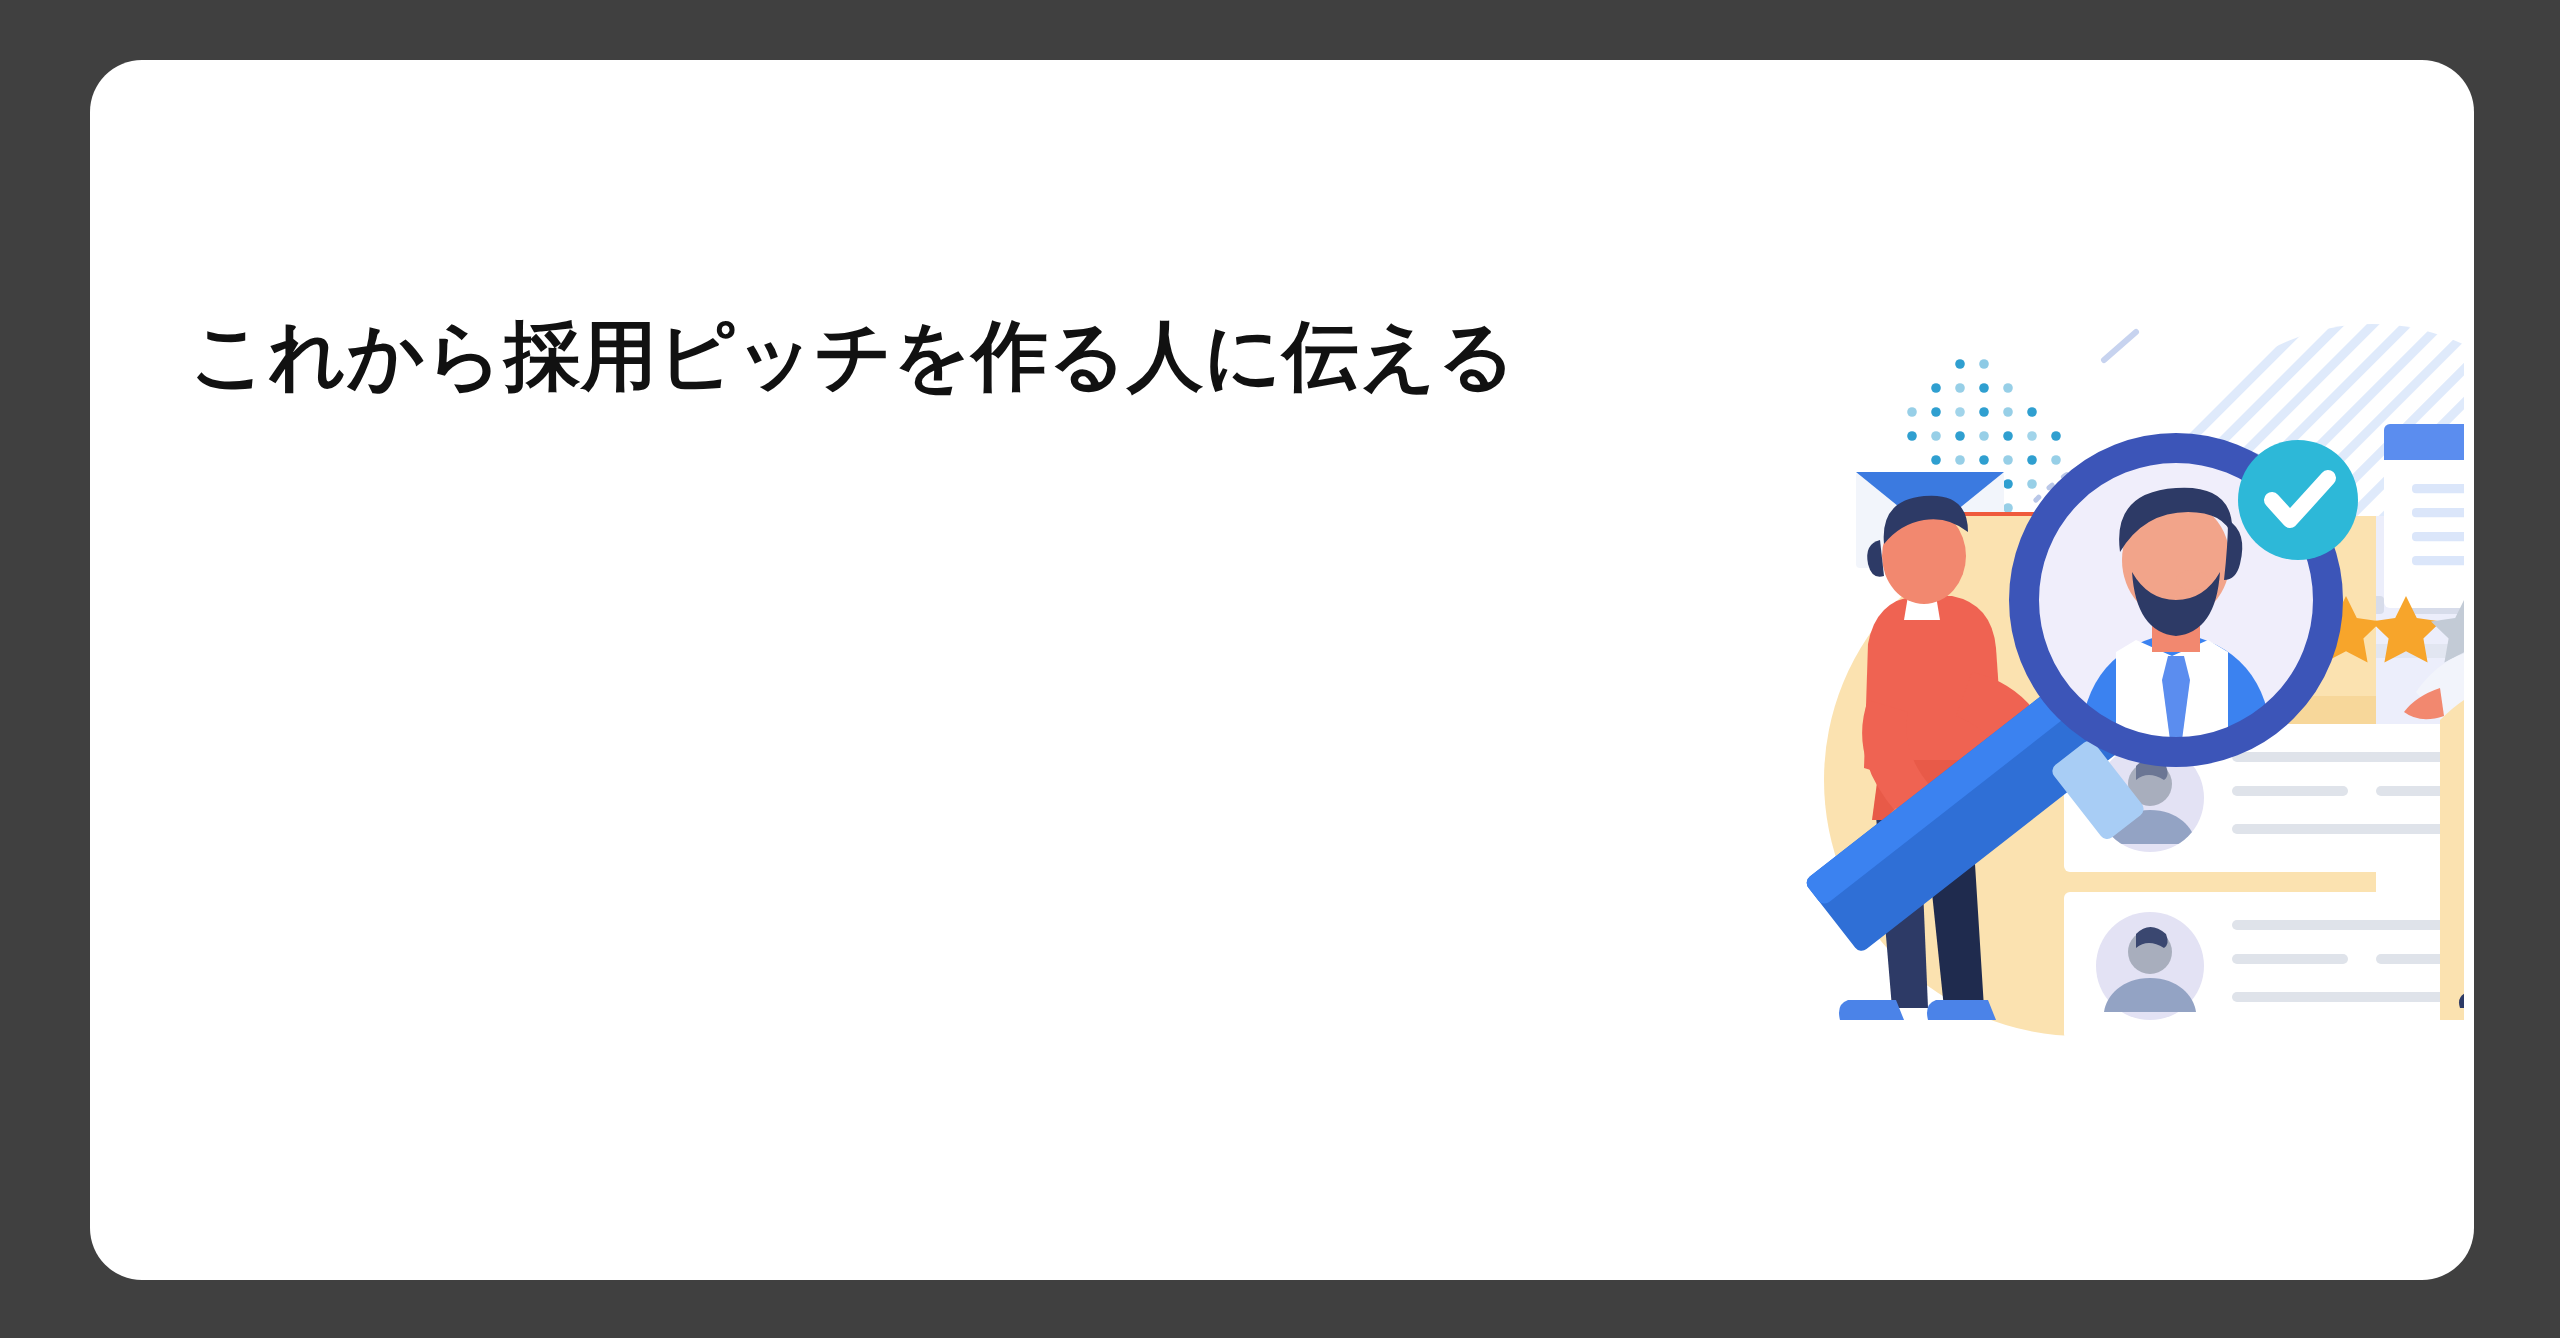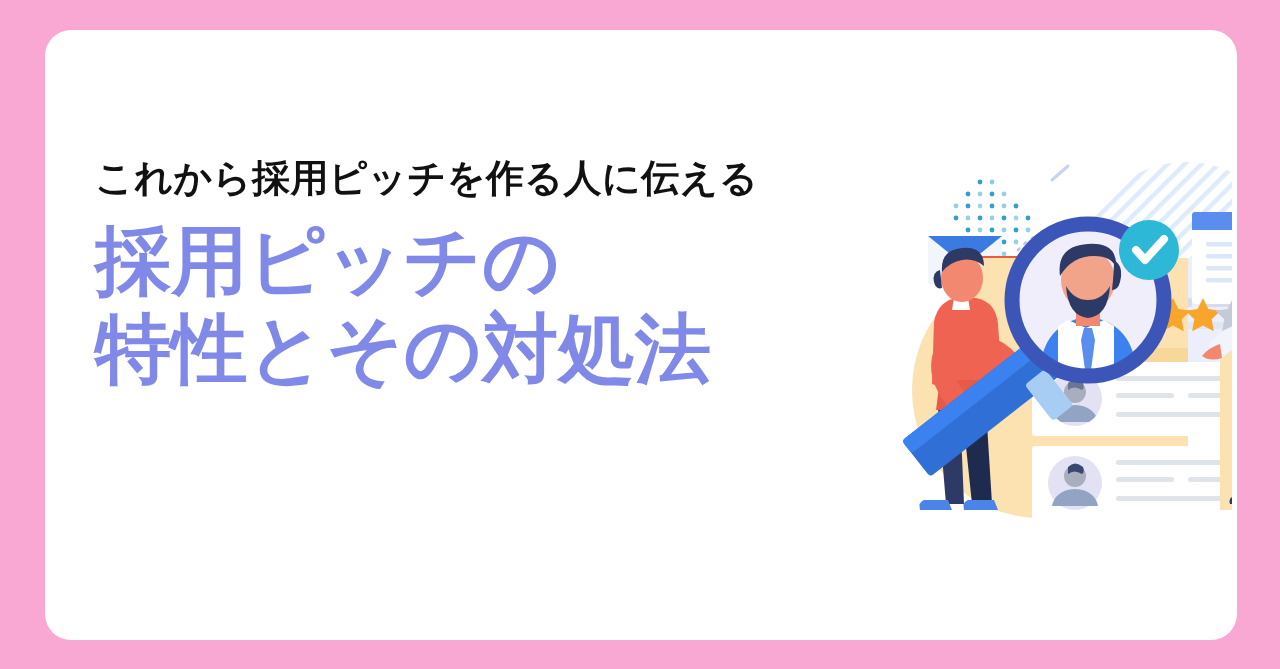--- a/index.html
+++ b/index.html
@@ -3,21 +3,21 @@
 <meta charset="utf-8">
 <title>採用ピッチの特性とその対処法</title>
 <style>
   html,body{margin:0;padding:0;}
   body{
     width:1280px;height:669px;
     background:#7b7ef0;
     font-family:"Liberation Sans","DejaVu Sans",sans-serif;
     overflow:hidden;
   }
-  #stage{position:relative;width:1280px;height:669px;overflow:hidden;background:#f9a8d4;}
+  #stage{position:relative;width:1280px;height:669px;overflow:hidden;background:#404040;}
 
   
   #card{
     position:absolute;left:45px;top:30px;width:1192px;height:610px;
     background:#ffffff;border-radius:26px;overflow:hidden;
   }
 
   
   #text-block{position:absolute;left:50px;top:125px;width:800px;}
   .subtitle{
@@ -39,24 +39,20 @@
 </style>
 </head>
 <body>
 
 <div id="stage">
 
   <div id="card">
 
     <div id="text-block">
       <div class="subtitle">これから採用ピッチを作る人に伝える</div>
-      <div class="title">
-        <span class="line">採用ピッチの</span>
-        <span class="line">特性とその対処法</span>
-      </div>
     </div>
 
     <div id="illo">
       <svg viewBox="0 0 430 380" xmlns="http://www.w3.org/2000/svg">
         <defs>
           <pattern id="stripes" width="12" height="12" patternUnits="userSpaceOnUse" patternTransform="rotate(45)">
             <rect width="12" height="12" fill="#ffffff"></rect>
             <rect width="4.5" height="12" fill="#dfeaFB"></rect>
           </pattern>
           <clipPath id="clipCard">

